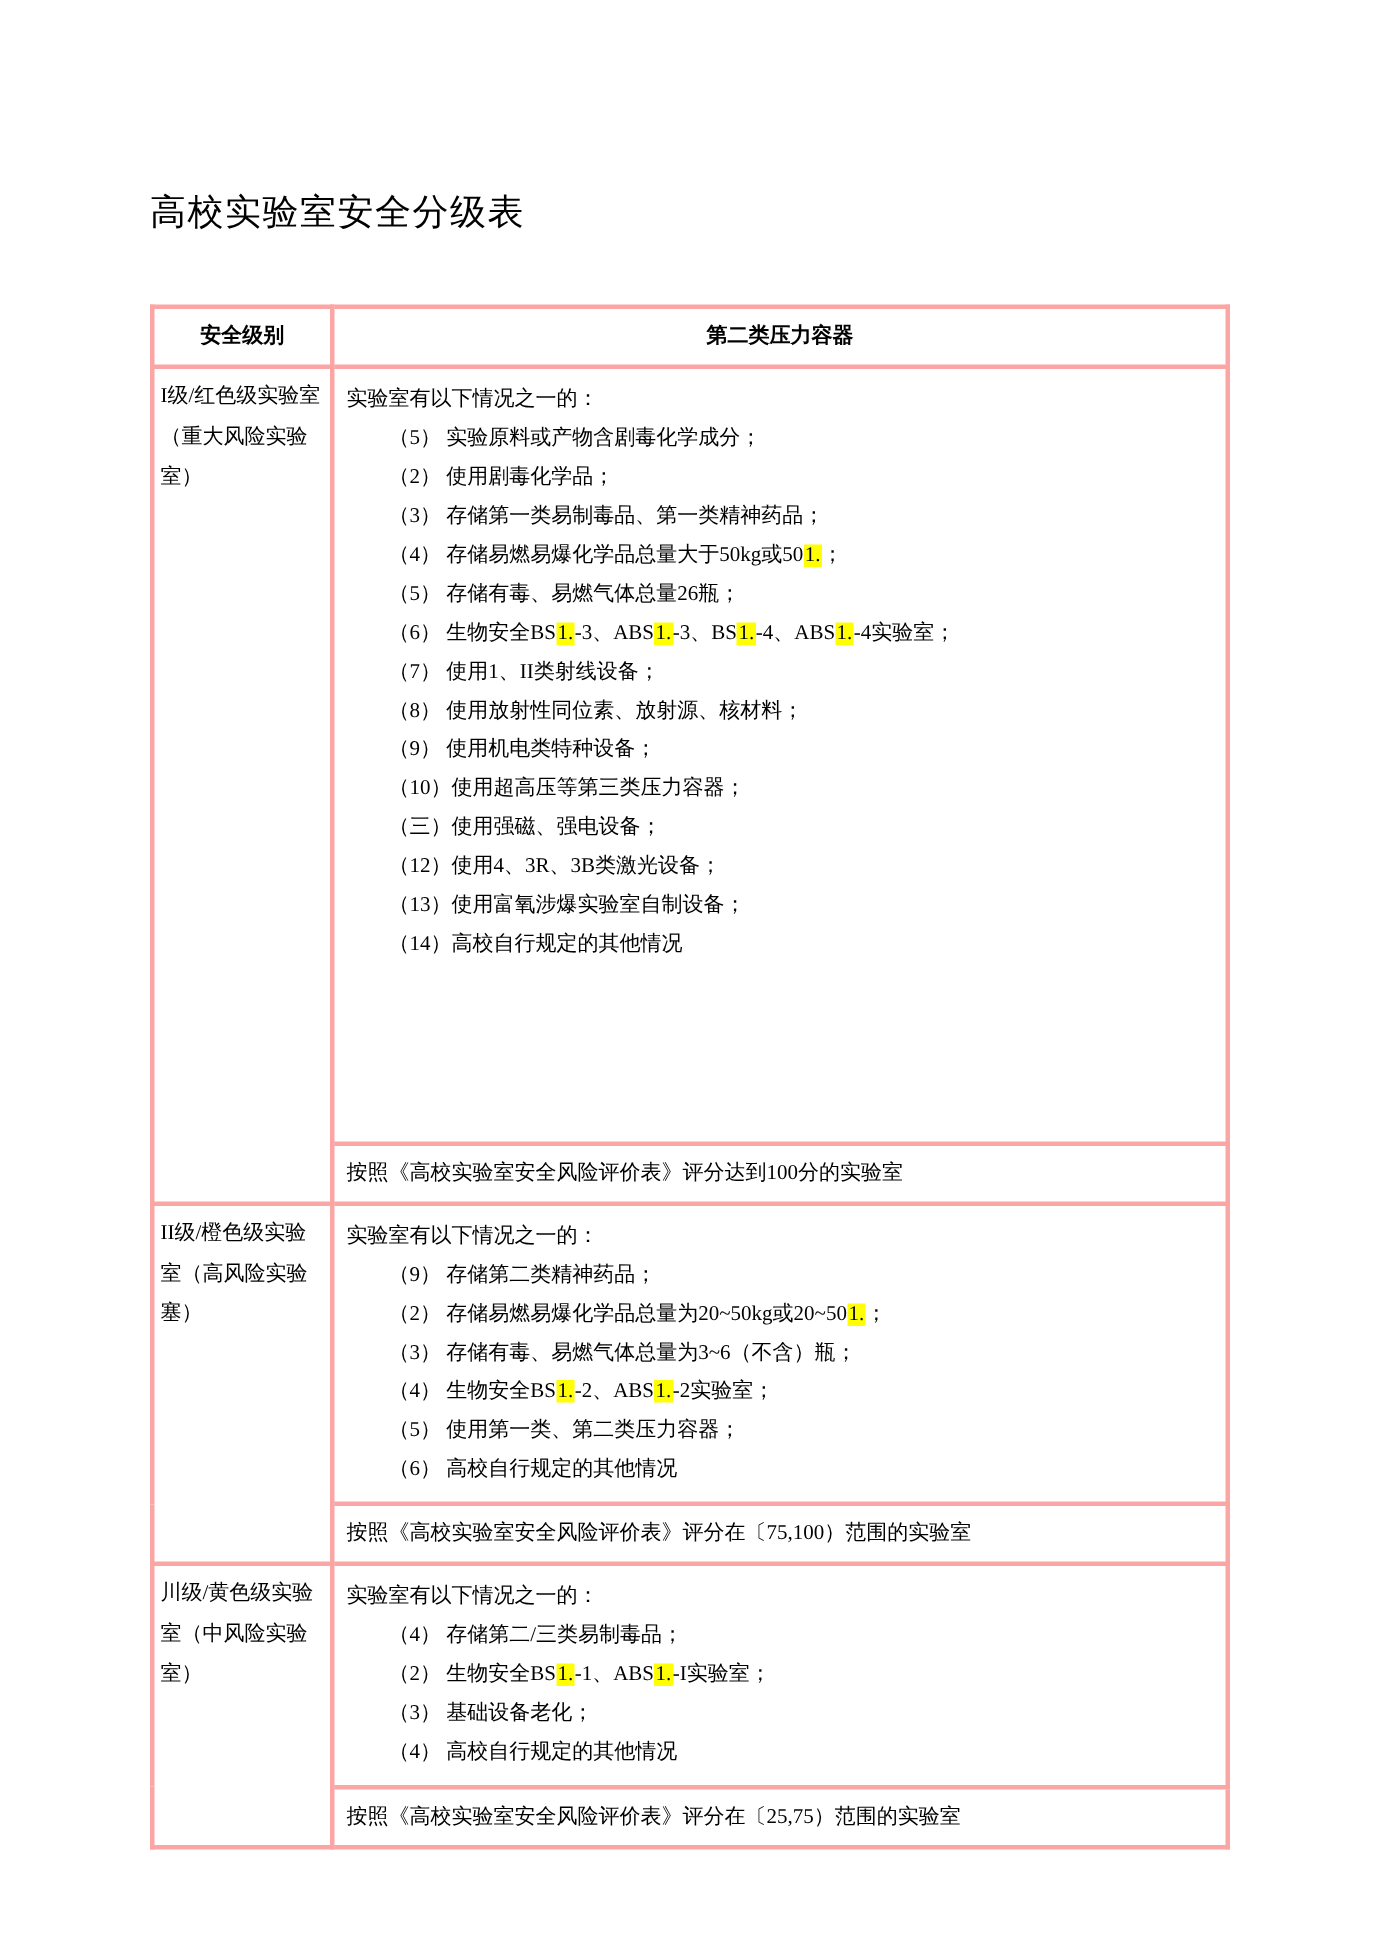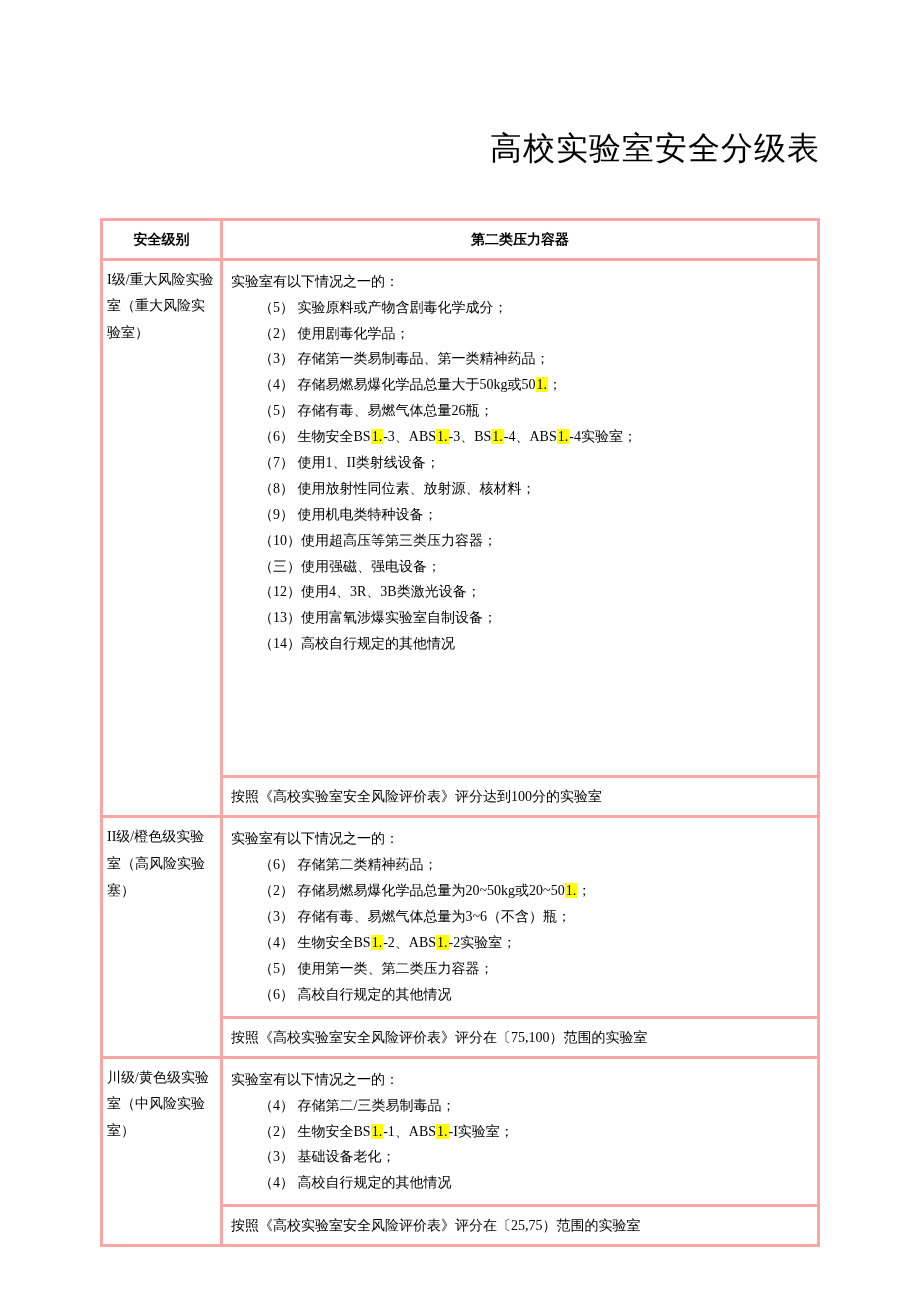--- a/index.html
+++ b/index.html
@@ -10,23 +10,23 @@
     body {
       font-family: "SimSun", "宋体", serif;
       background: #ffffff;
       width: 920px;
       padding: 120px 100px 60px 100px;
       font-size: 14px;
       color: #000;
       line-height: 1.8;
     }
     .title {
-      text-align: right;
+      text-align: left;
       font-family: "SimHei", "黑体", sans-serif;
-      font-size: 32px;
+      font-size: 24px;
       font-weight: normal;
       margin-bottom: 40px;
       letter-spacing: 1px;
     }
     table {
       width: 100%;
       border-collapse: collapse;
       table-layout: fixed;
     }
     th, td {
@@ -81,21 +81,21 @@
     <col>
   </colgroup>
   <thead>
     <tr>
       <th>安全级别</th>
       <th>第二类压力容器</th>
     </tr>
   </thead>
   <tbody>
       <tr>
-        <td class="level-cell" rowspan="2">I级/重大风险实验室（重大风险实验室）</td>
+        <td class="level-cell" rowspan="2">I级/红色级实验室（重大风险实验室）</td>
         <td class="criteria-cell">
           <span class="intro-line">实验室有以下情况之一的：</span>
           <span class="item-line">（5） 实验原料或产物含剧毒化学成分；</span>
           <span class="item-line">（2） 使用剧毒化学品；</span>
           <span class="item-line">（3） 存储第一类易制毒品、第一类精神药品；</span>
           <span class="item-line">（4） 存储易燃易爆化学品总量大于50kg或50<span class="hl">1.</span>；</span>
           <span class="item-line">（5） 存储有毒、易燃气体总量26瓶；</span>
           <span class="item-line">（6） 生物安全BS<span class="hl">1.</span>-3、ABS<span class="hl">1.</span>-3、BS<span class="hl">1.</span>-4、ABS<span class="hl">1.</span>-4实验室；</span>
           <span class="item-line">（7） 使用1、II类射线设备；</span>
           <span class="item-line">（8） 使用放射性同位素、放射源、核材料；</span>
@@ -108,21 +108,21 @@
           <div class="spacer"></div>
         </td>
       </tr>
       <tr>
         <td class="score-cell">按照《高校实验室安全风险评价表》评分达到100分的实验室</td>
       </tr>
       <tr>
         <td class="level-cell" rowspan="2">II级/橙色级实验室（高风险实验塞）</td>
         <td class="criteria-cell">
           <span class="intro-line">实验室有以下情况之一的：</span>
-          <span class="item-line">（6） 存储第二类精神药品；</span>
+          <span class="item-line">（9） 存储第二类精神药品；</span>
           <span class="item-line">（2） 存储易燃易爆化学品总量为20~50kg或20~50<span class="hl">1.</span>；</span>
           <span class="item-line">（3） 存储有毒、易燃气体总量为3~6（不含）瓶；</span>
           <span class="item-line">（4） 生物安全BS<span class="hl">1.</span>-2、ABS<span class="hl">1.</span>-2实验室；</span>
           <span class="item-line">（5） 使用第一类、第二类压力容器；</span>
           <span class="item-line">（6） 高校自行规定的其他情况</span>
         </td>
       </tr>
       <tr>
         <td class="score-cell">按照《高校实验室安全风险评价表》评分在〔75,100）范围的实验室</td>
       </tr>

